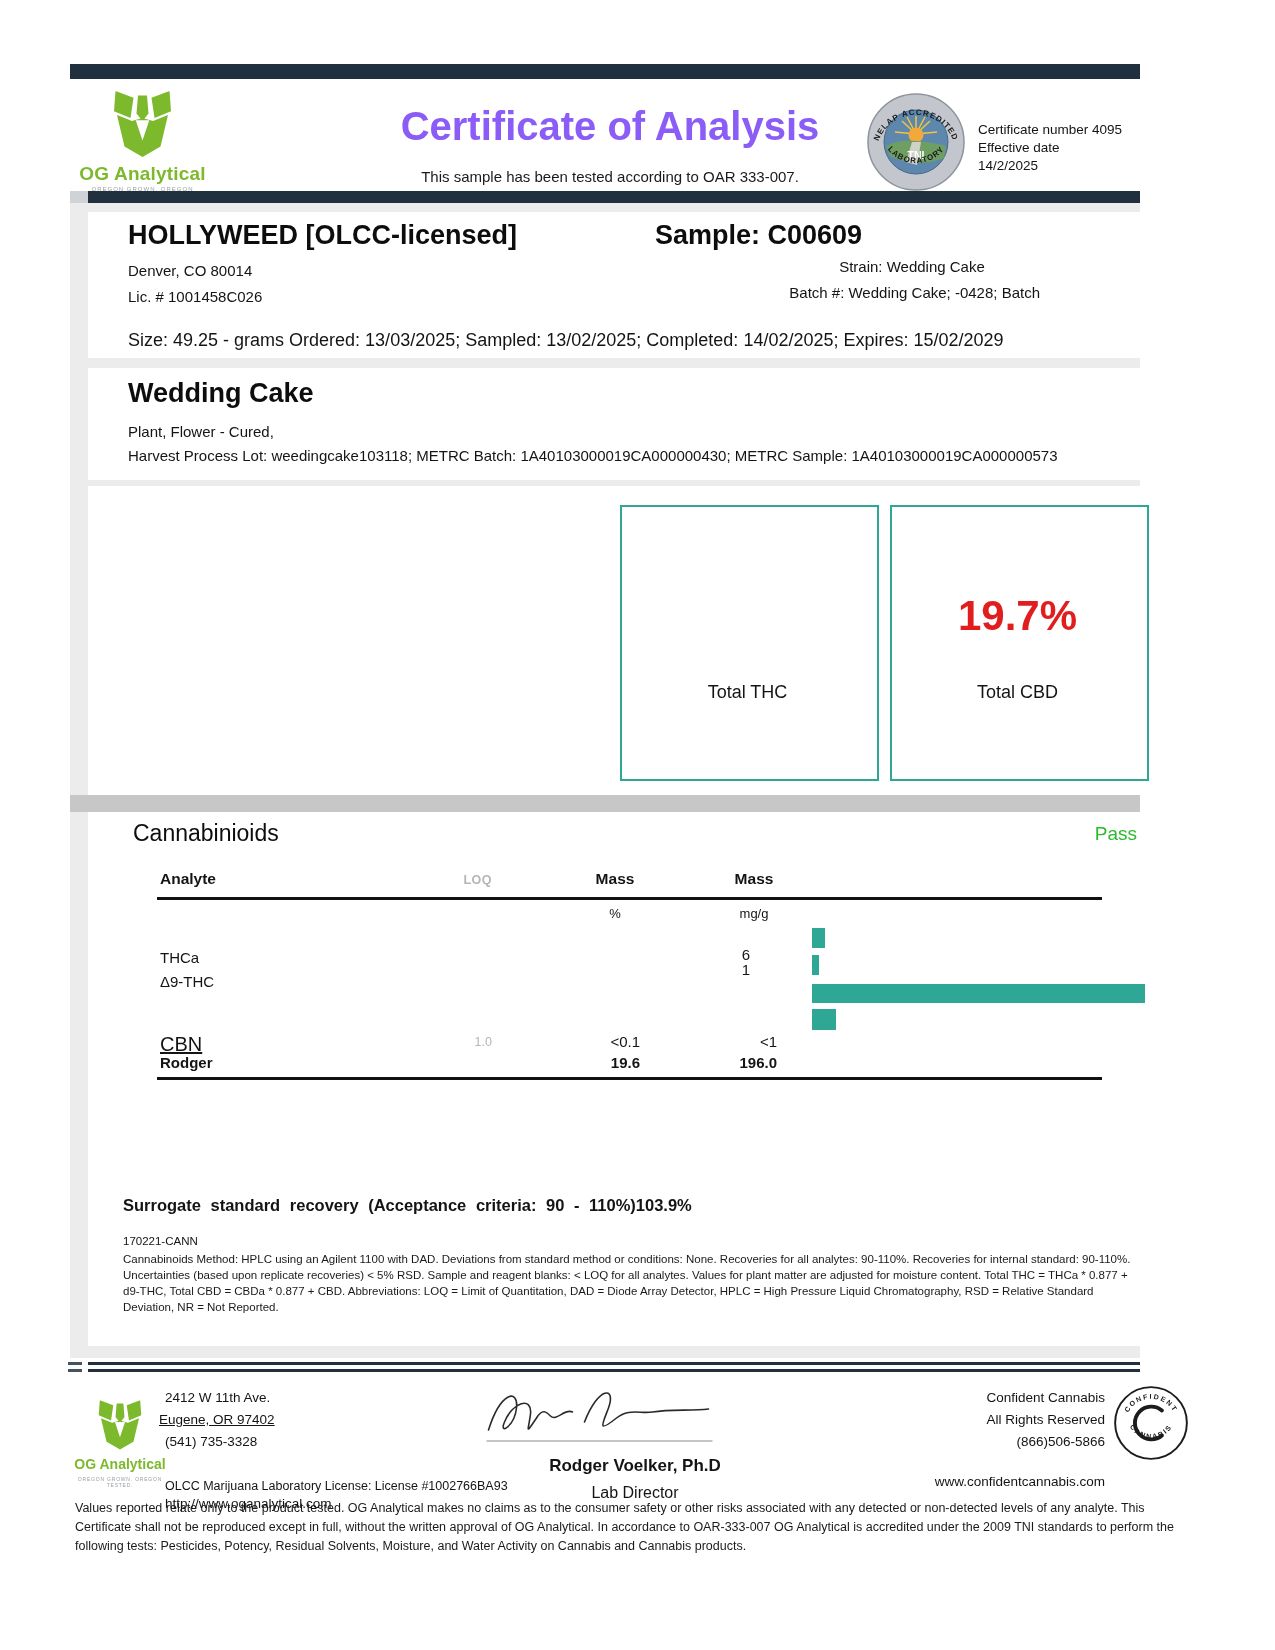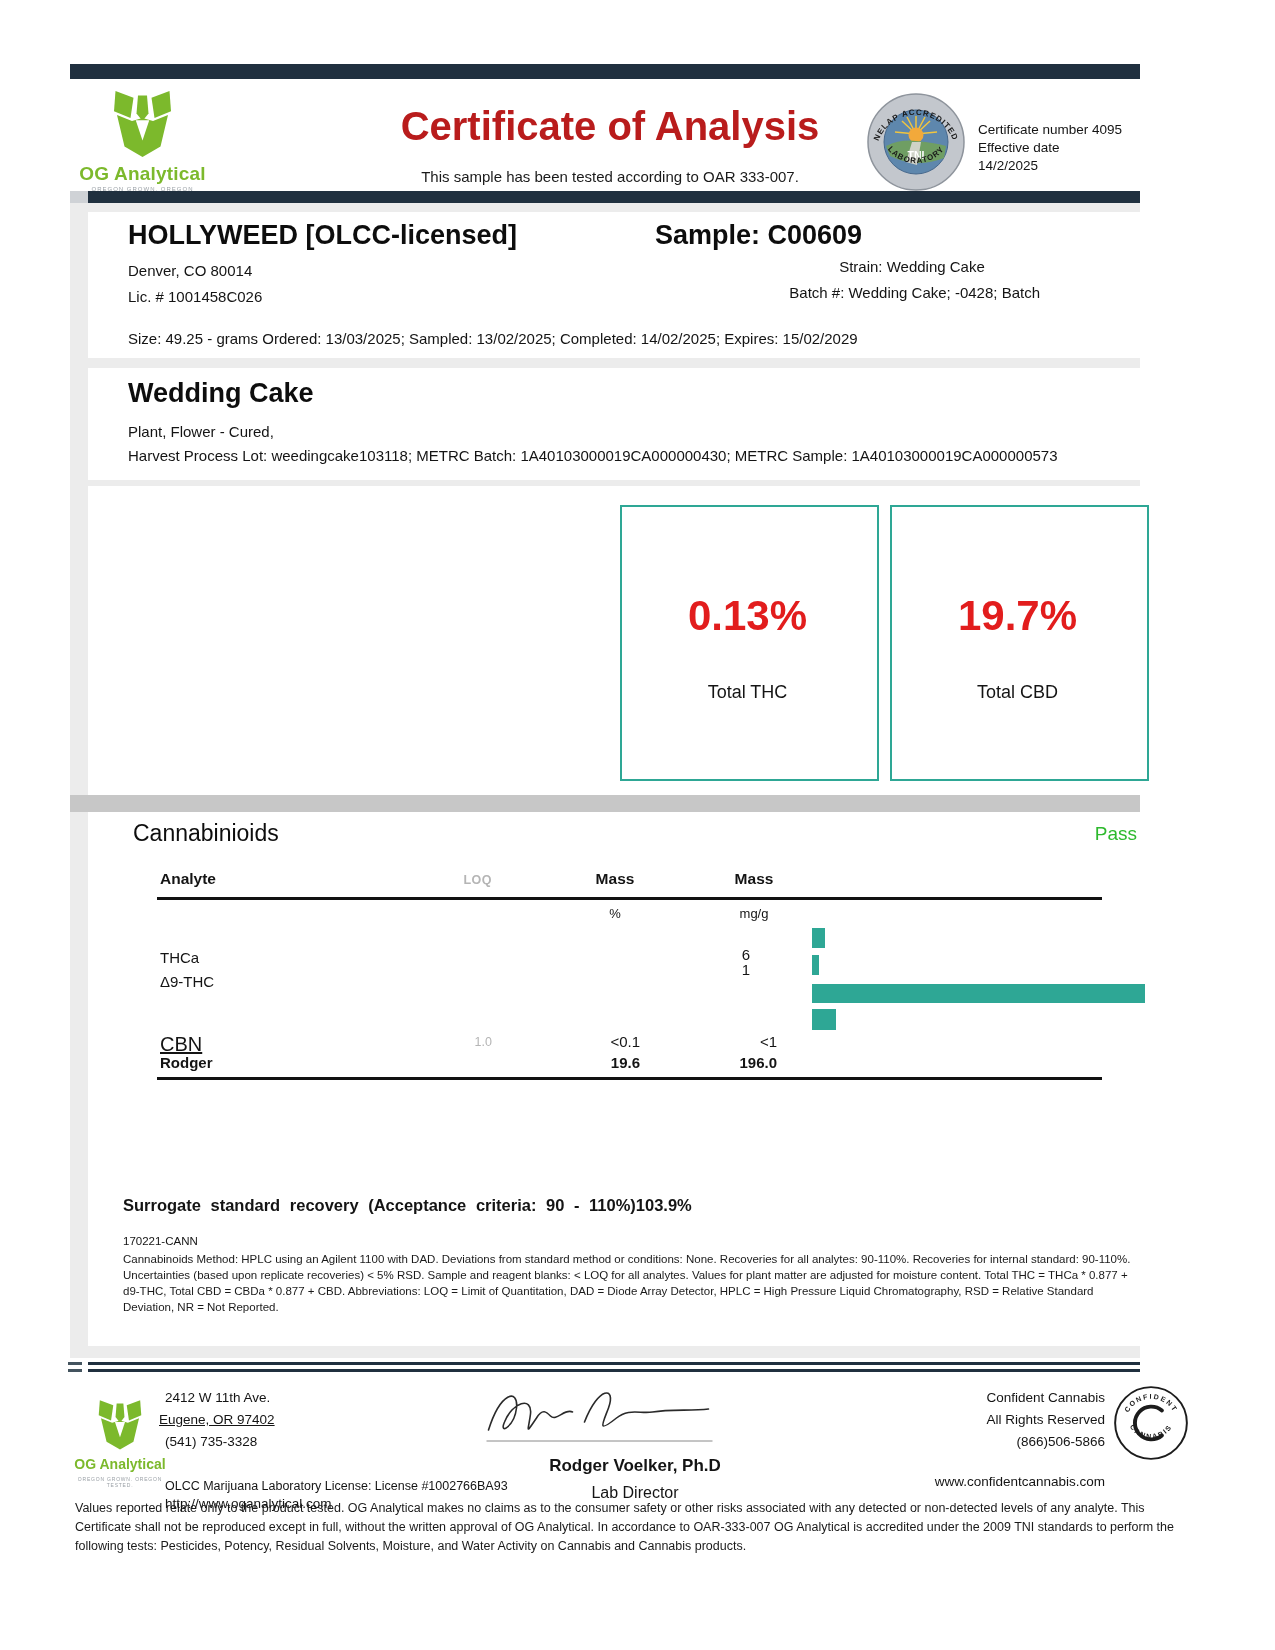--- a/index.html
+++ b/index.html
@@ -29,21 +29,21 @@
       <polygon points="14,4 38,13 34,40 12,31" fill="#7CB92C"></polygon>
       <polygon points="86,4 62,13 66,40 88,31" fill="#7CB92C"></polygon>
       <polygon points="44,10 56,10 58,34 50,44 42,34" fill="#7CB92C"></polygon>
       <polygon points="16,36 36,44 50,40 64,44 84,36 74,78 50,92 26,78" fill="#7CB92C"></polygon>
       <polygon points="41,43 59,43 50,70" fill="#ffffff"></polygon>
     </svg>
   </div>
   <div class="abs c brand" style="left:75px;top:163px;width:135px;font-size:19px;font-weight:700;letter-spacing:.2px;">OG Analytical</div>
   <div class="abs c" style="left:75px;top:186px;width:135px;font-size:6px;color:#9aa0a6;letter-spacing:1px;">OREGON GROWN. OREGON TESTED.</div>
 
-  <div class="abs c" style="left:290px;top:104px;width:640px;font-size:40px;font-weight:600;color:#b91c1c;">Certificate of Analysis</div>
+  <div class="abs c" style="left:290px;top:104px;width:640px;font-size:40px;font-weight:600;color:#8b5cf6;">Certificate of Analysis</div>
   <div class="abs c" style="left:290px;top:168px;width:640px;font-size:15px;color:#1a1a1a;">This sample has been tested according to OAR 333-007.</div>
 
   <div class="abs" style="left:866px;top:92px;width:100px;height:100px;">
     <svg width="100" height="100" viewBox="0 0 100 100">
       <defs>
         <path id="sealtop" d="M 11,54 A 40,40 0 0 1 89,54" fill="none"></path>
         <path id="sealbot" d="M 16,47 A 36,36 0 0 0 84,47" fill="none"></path>
       </defs>
       <circle cx="50" cy="50" r="48" fill="#c3c7cd" stroke="#8e949c" stroke-width="1.5"></circle>
       <circle cx="50" cy="50" r="32" fill="#5E87AD" stroke="#46688C" stroke-width="1"></circle>
@@ -79,30 +79,29 @@
   <div class="abs" style="left:70px;top:203px;width:1070px;height:1155px;background:#ececec;"></div>
   <div class="abs" style="left:70px;top:795px;width:1070px;height:17px;background:#c7c7c7;"></div>
 
   <div class="card" style="left:88px;top:212px;width:1052px;height:146px;"></div>
   <div class="abs" style="left:128px;top:220px;font-size:27px;font-weight:600;color:#0d0d0d;">HOLLYWEED  [OLCC-licensed]</div>
   <div class="abs" style="left:655px;top:220px;font-size:27px;font-weight:600;color:#0d0d0d;">Sample: C00609</div>
   <div class="abs" style="left:128px;top:262px;font-size:15px;">Denver, CO 80014</div>
   <div class="abs r" style="left:712px;top:258px;width:400px;font-size:15px;text-align:center;">Strain: Wedding Cake</div>
   <div class="abs" style="left:128px;top:288px;font-size:15px;">Lic. # 1001458C026</div>
   <div class="abs r" style="left:640px;top:284px;width:400px;font-size:15px;">Batch #: Wedding Cake; -0428; Batch</div>
-  <div class="abs" style="left:128px;top:330px;font-size:15px;">Size: 49.25 - grams Ordered: 13/03/2025; Sampled: 13/02/2025; Completed: 14/02/2025; Expires: 15/02/2029</div>
+  <div class="abs" style="left:128px;top:330px;font-size:18px;">Size: 49.25 - grams Ordered: 13/03/2025; Sampled: 13/02/2025; Completed: 14/02/2025; Expires: 15/02/2029</div>
 
   <div class="card" style="left:88px;top:368px;width:1052px;height:112px;"></div>
   <div class="abs" style="left:128px;top:378px;font-size:27px;font-weight:600;color:#0d0d0d;">Wedding Cake</div>
   <div class="abs" style="left:128px;top:423px;font-size:15px;">Plant, Flower - Cured,</div>
   <div class="abs" style="left:128px;top:447px;font-size:15px;">Harvest Process Lot: weedingcake103118; METRC Batch: 1A40103000019CA000000430; METRC Sample: 1A40103000019CA000000573</div>
 
   <div class="card" style="left:88px;top:486px;width:1052px;height:309px;"></div>
   <div class="abs" style="left:620px;top:505px;width:255px;height:272px;border:2px solid #2EA795;background:#fff;"></div>
-  <div class="abs c red" style="left:620px;top:592px;width:255px;font-size:42px;font-weight:600;">0.13%</div>
   <div class="abs c" style="left:620px;top:682px;width:255px;font-size:18px;">Total THC</div>
   <div class="abs" style="left:890px;top:505px;width:255px;height:272px;border:2px solid #2EA795;background:#fff;"></div>
   <div class="abs c red" style="left:890px;top:592px;width:255px;font-size:42px;font-weight:600;">19.7%</div>
   <div class="abs c" style="left:890px;top:682px;width:255px;font-size:18px;">Total CBD</div>
 
   <div class="card" style="left:88px;top:812px;width:1052px;height:534px;"></div>
   <div class="abs" style="left:133px;top:820px;font-size:23px;color:#0d0d0d;">Cannabinioids</div>
   <div class="abs r green" style="left:937px;top:823px;width:200px;font-size:19px;font-weight:500;">Pass</div>
 
   <div class="abs" style="left:160px;top:870px;font-size:15.5px;font-weight:700;">Analyte</div>

